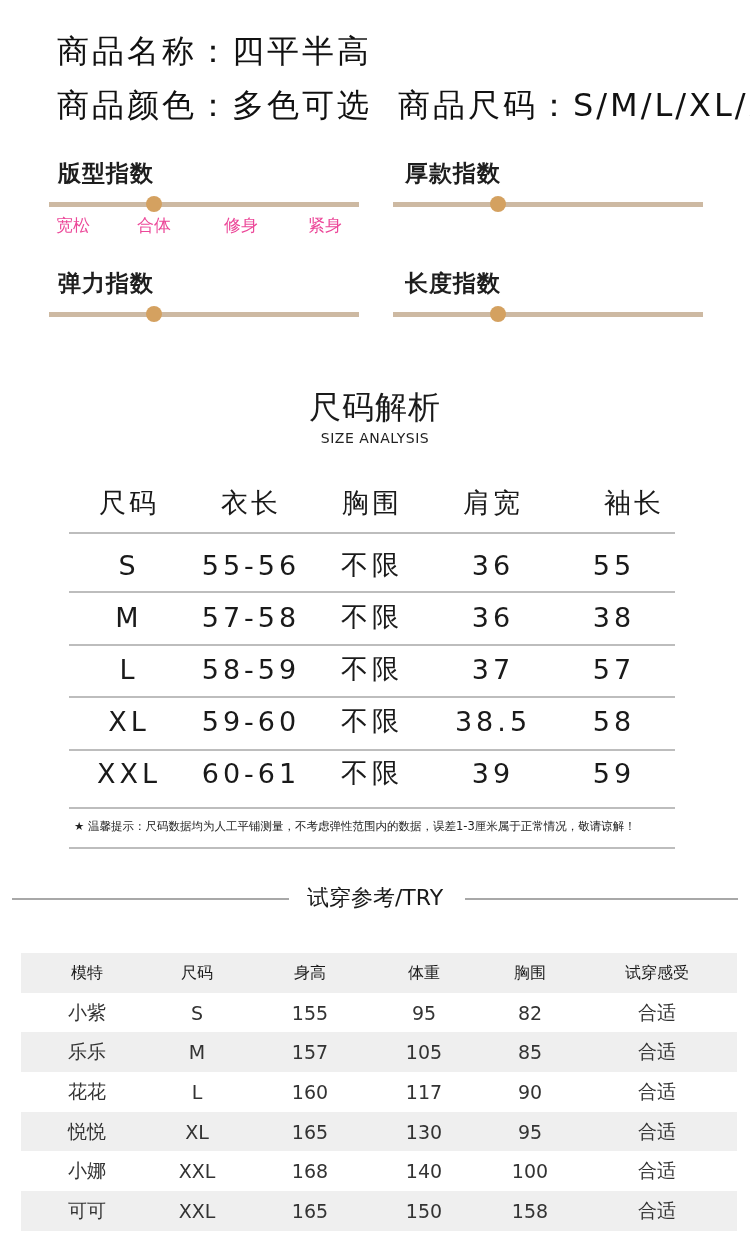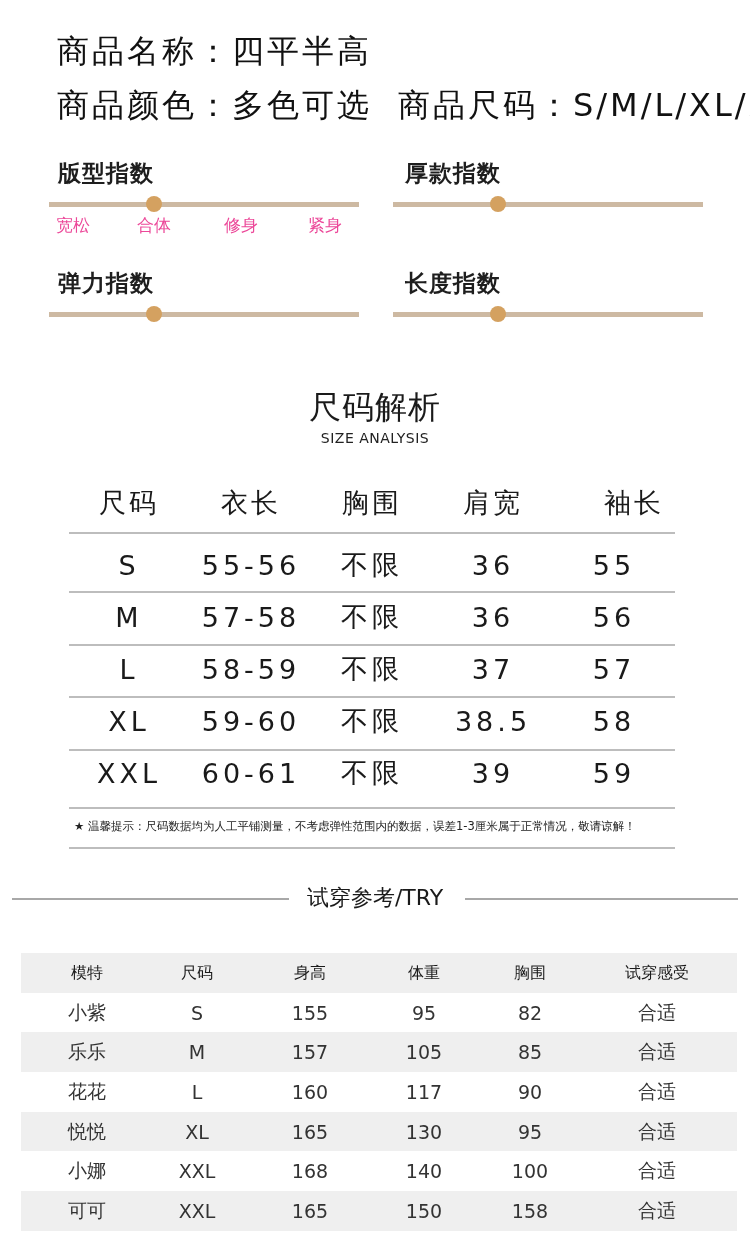--- a/index.html
+++ b/index.html
@@ -102,21 +102,21 @@
     <span style="left:424px;">36</span>
     <span style="left:545px;">55</span>
   </div>
   <div class="hline" style="top:117px;"></div>
 
   <div class="size-row">
     <span style="left:60px;">M</span>
     <span style="left:182px;">57-58</span>
     <span style="left:303px;">不限</span>
     <span style="left:424px;">36</span>
-    <span style="left:545px;">56</span>
+    <span style="left:545px;">38</span>
   </div>
   <div class="hline" style="top:170px;"></div>
 
   <div class="size-row">
     <span style="left:60px;">L</span>
     <span style="left:182px;">58-59</span>
     <span style="left:303px;">不限</span>
     <span style="left:424px;">37</span>
     <span style="left:545px;">57</span>
   </div>

